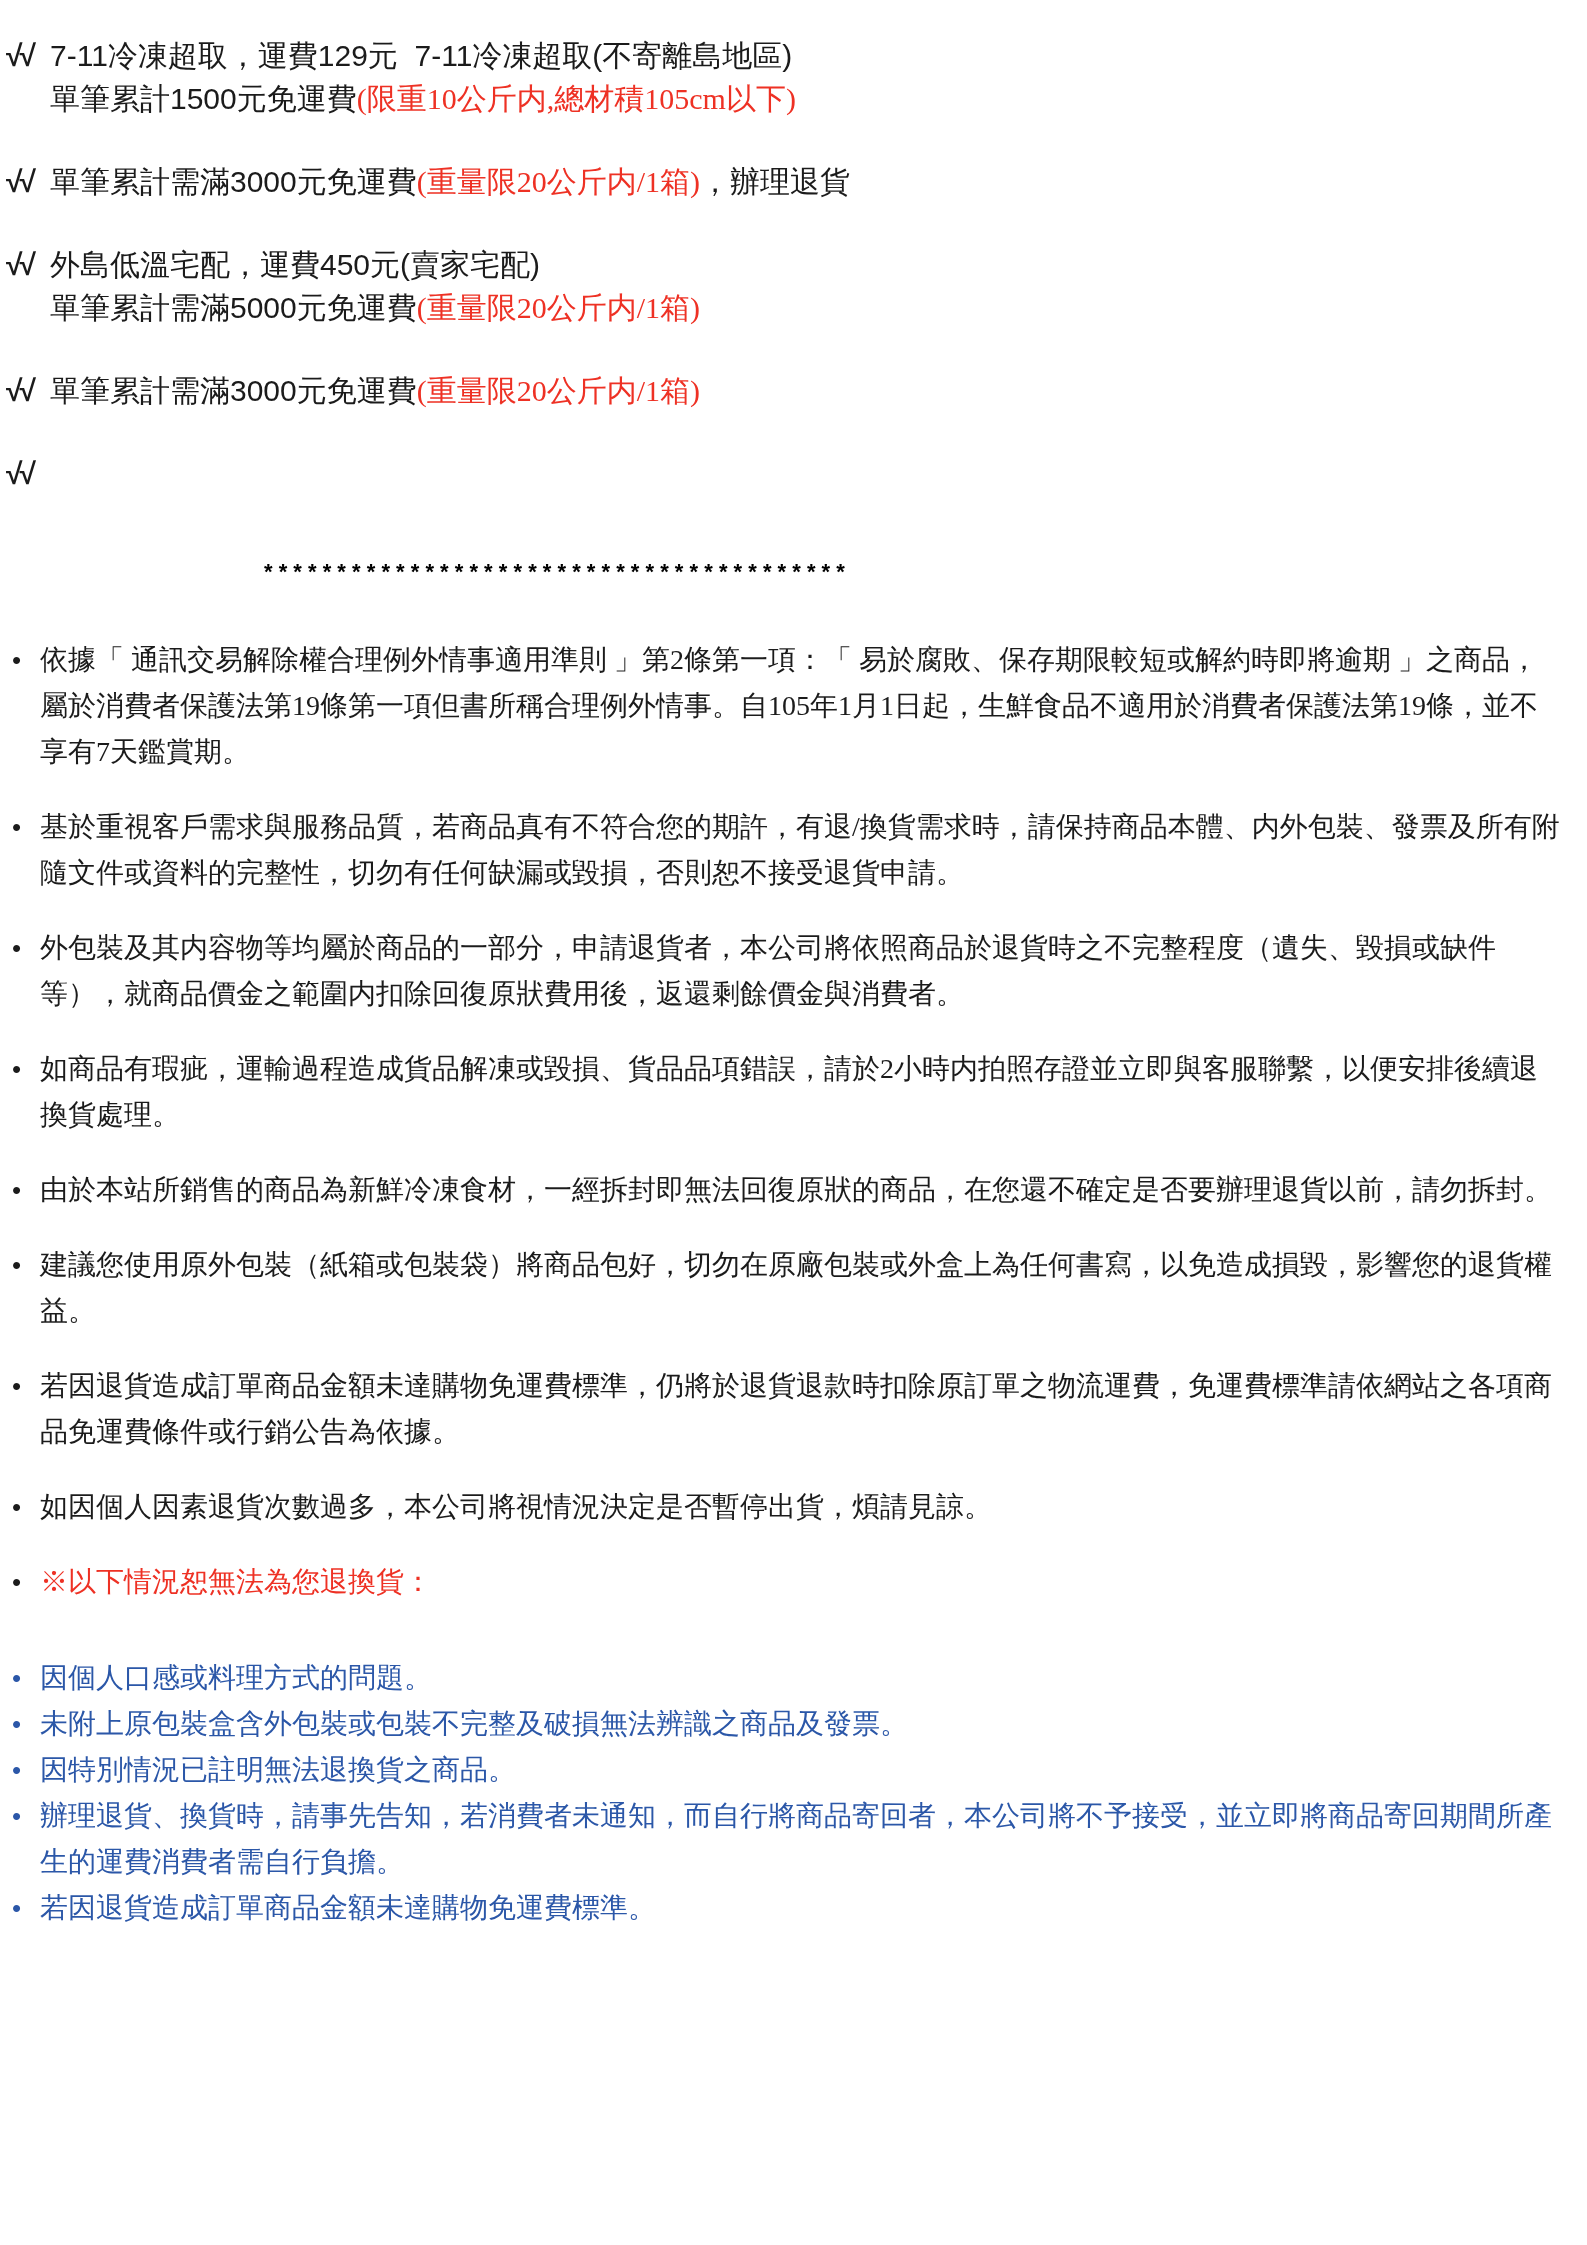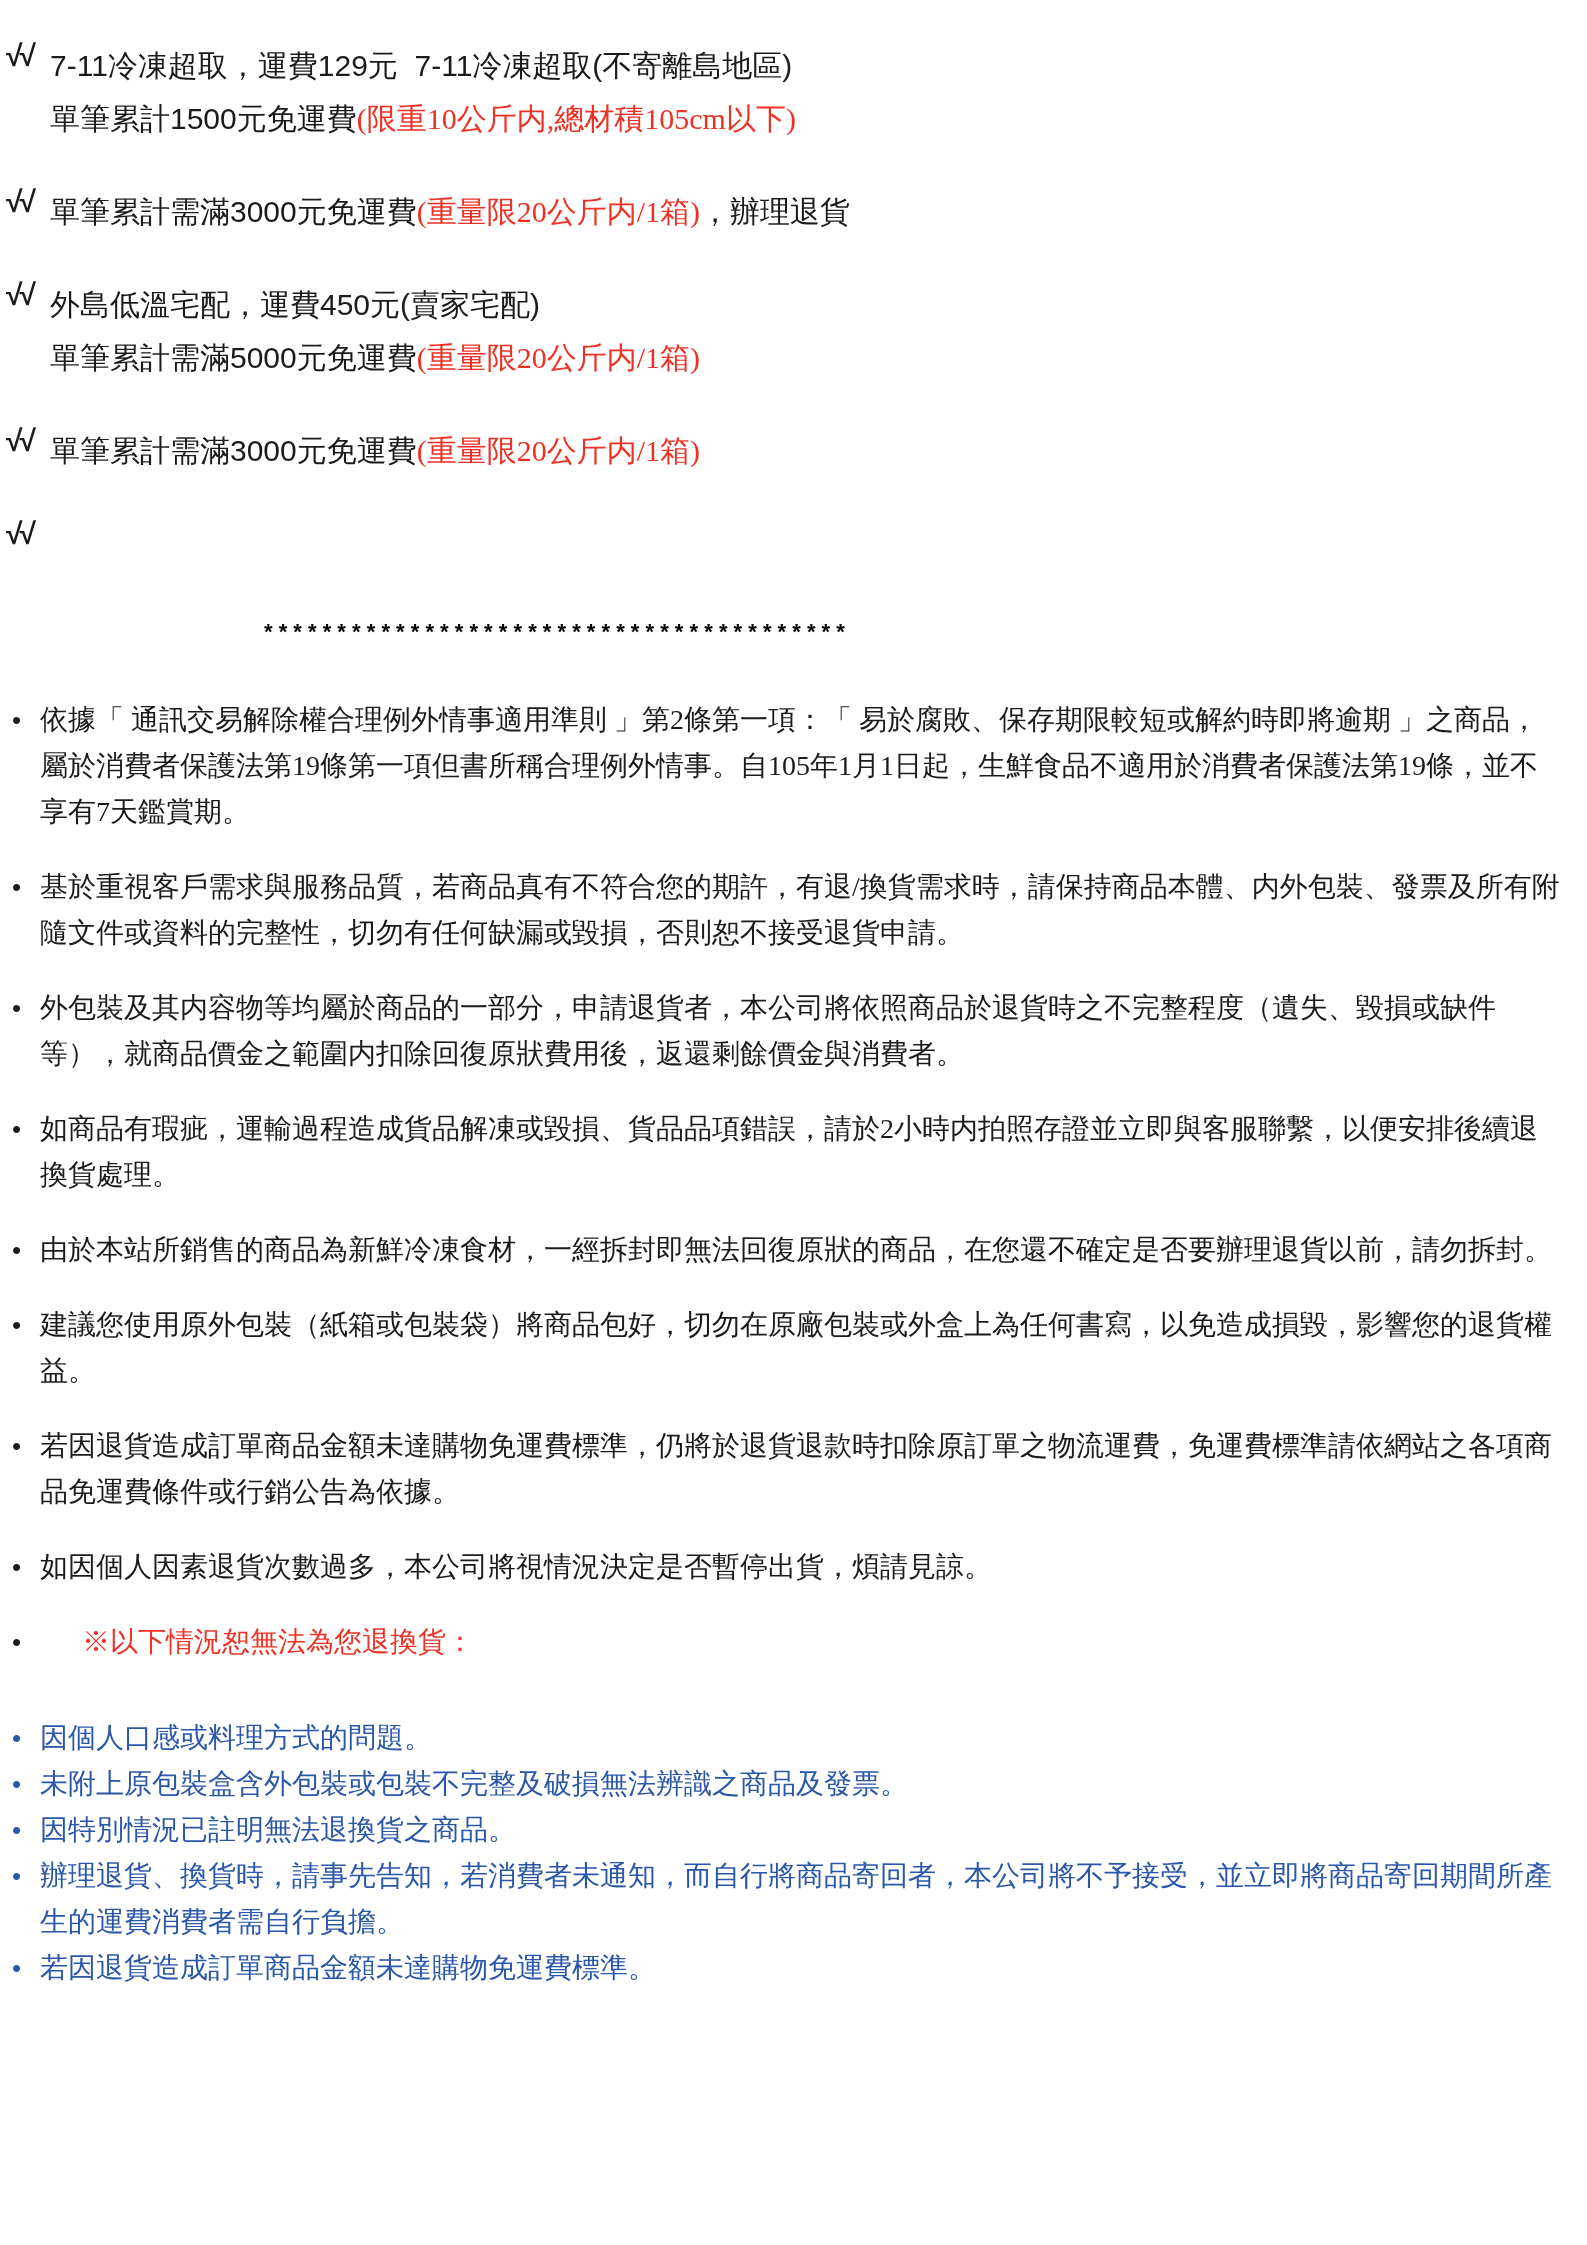--- a/index.html
+++ b/index.html
@@ -26,21 +26,21 @@
     margin-bottom:40px;
     padding-left:6px;
   }
   .check{
     flex:none;
     width:44px;
     letter-spacing:-3px;
     font-weight:600;
   }
   .ship-text{flex:1;max-width:1520px;}
-  .ship-line{white-space:pre-wrap;margin-top:10px;}
+  .ship-line{white-space:pre-wrap;}
   .red-seg{color:var(--red);font-family:Liberation Serif, serif;}
   
   .divider{
     font-weight:bold;
     font-size:22px;
     line-height:26px;
     margin:64px 0 52px 264px;
     white-space:pre;
     color:#000;
   }
@@ -54,21 +54,21 @@
     padding-left:12px;
     max-width:1560px;
   }
   .dot{
     flex:none;
     width:28px;
     font-size:26px;
   }
   .bullet-text{flex:1;white-space:pre-wrap;font-family:Liberation Serif, serif;}
   .red-notice{margin-top:22px;margin-bottom:50px;}
-  .red-notice .bullet-text{color:var(--red);margin-left:42px;}
+  .red-notice .bullet-text{color:var(--red);}
   .no-return-list .bullet-row{margin-bottom:0;line-height:46px;}
   .no-return-list .dot,
   .no-return-list .bullet-text{color:var(--blue);}
 </style>
 </head>
 <body>
 
 <div class="page">
 
   <div class="ship-item">

